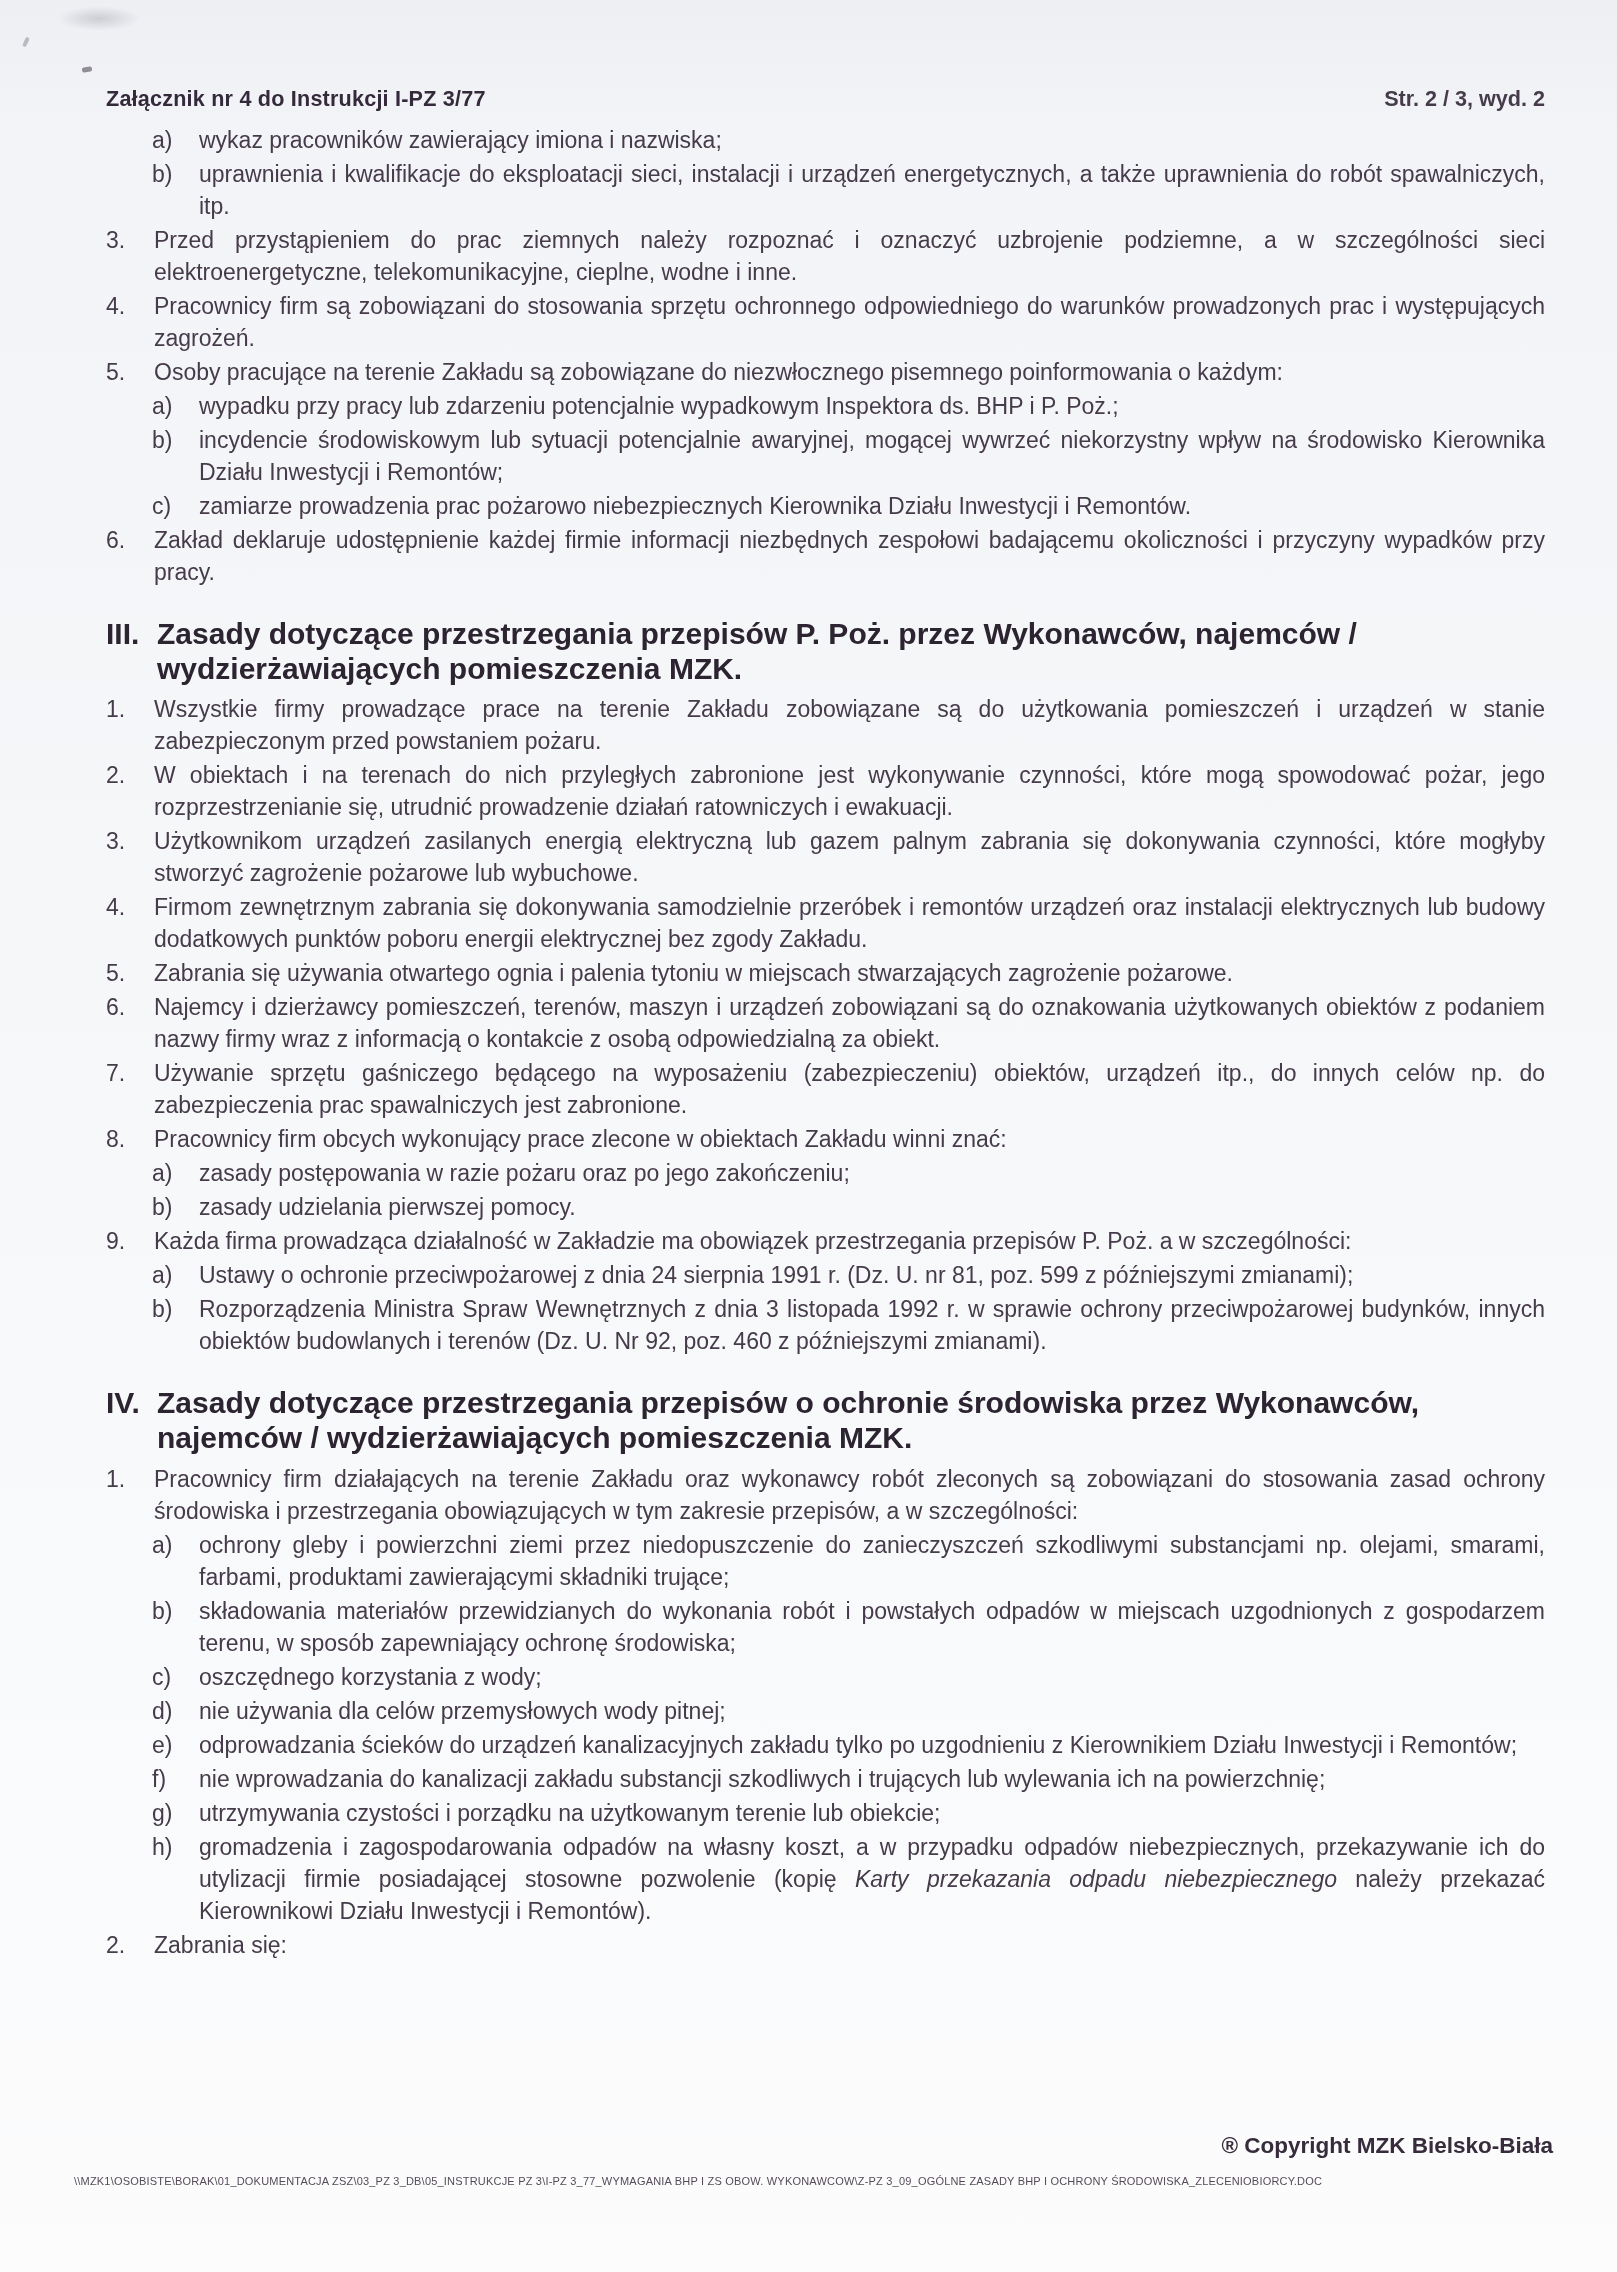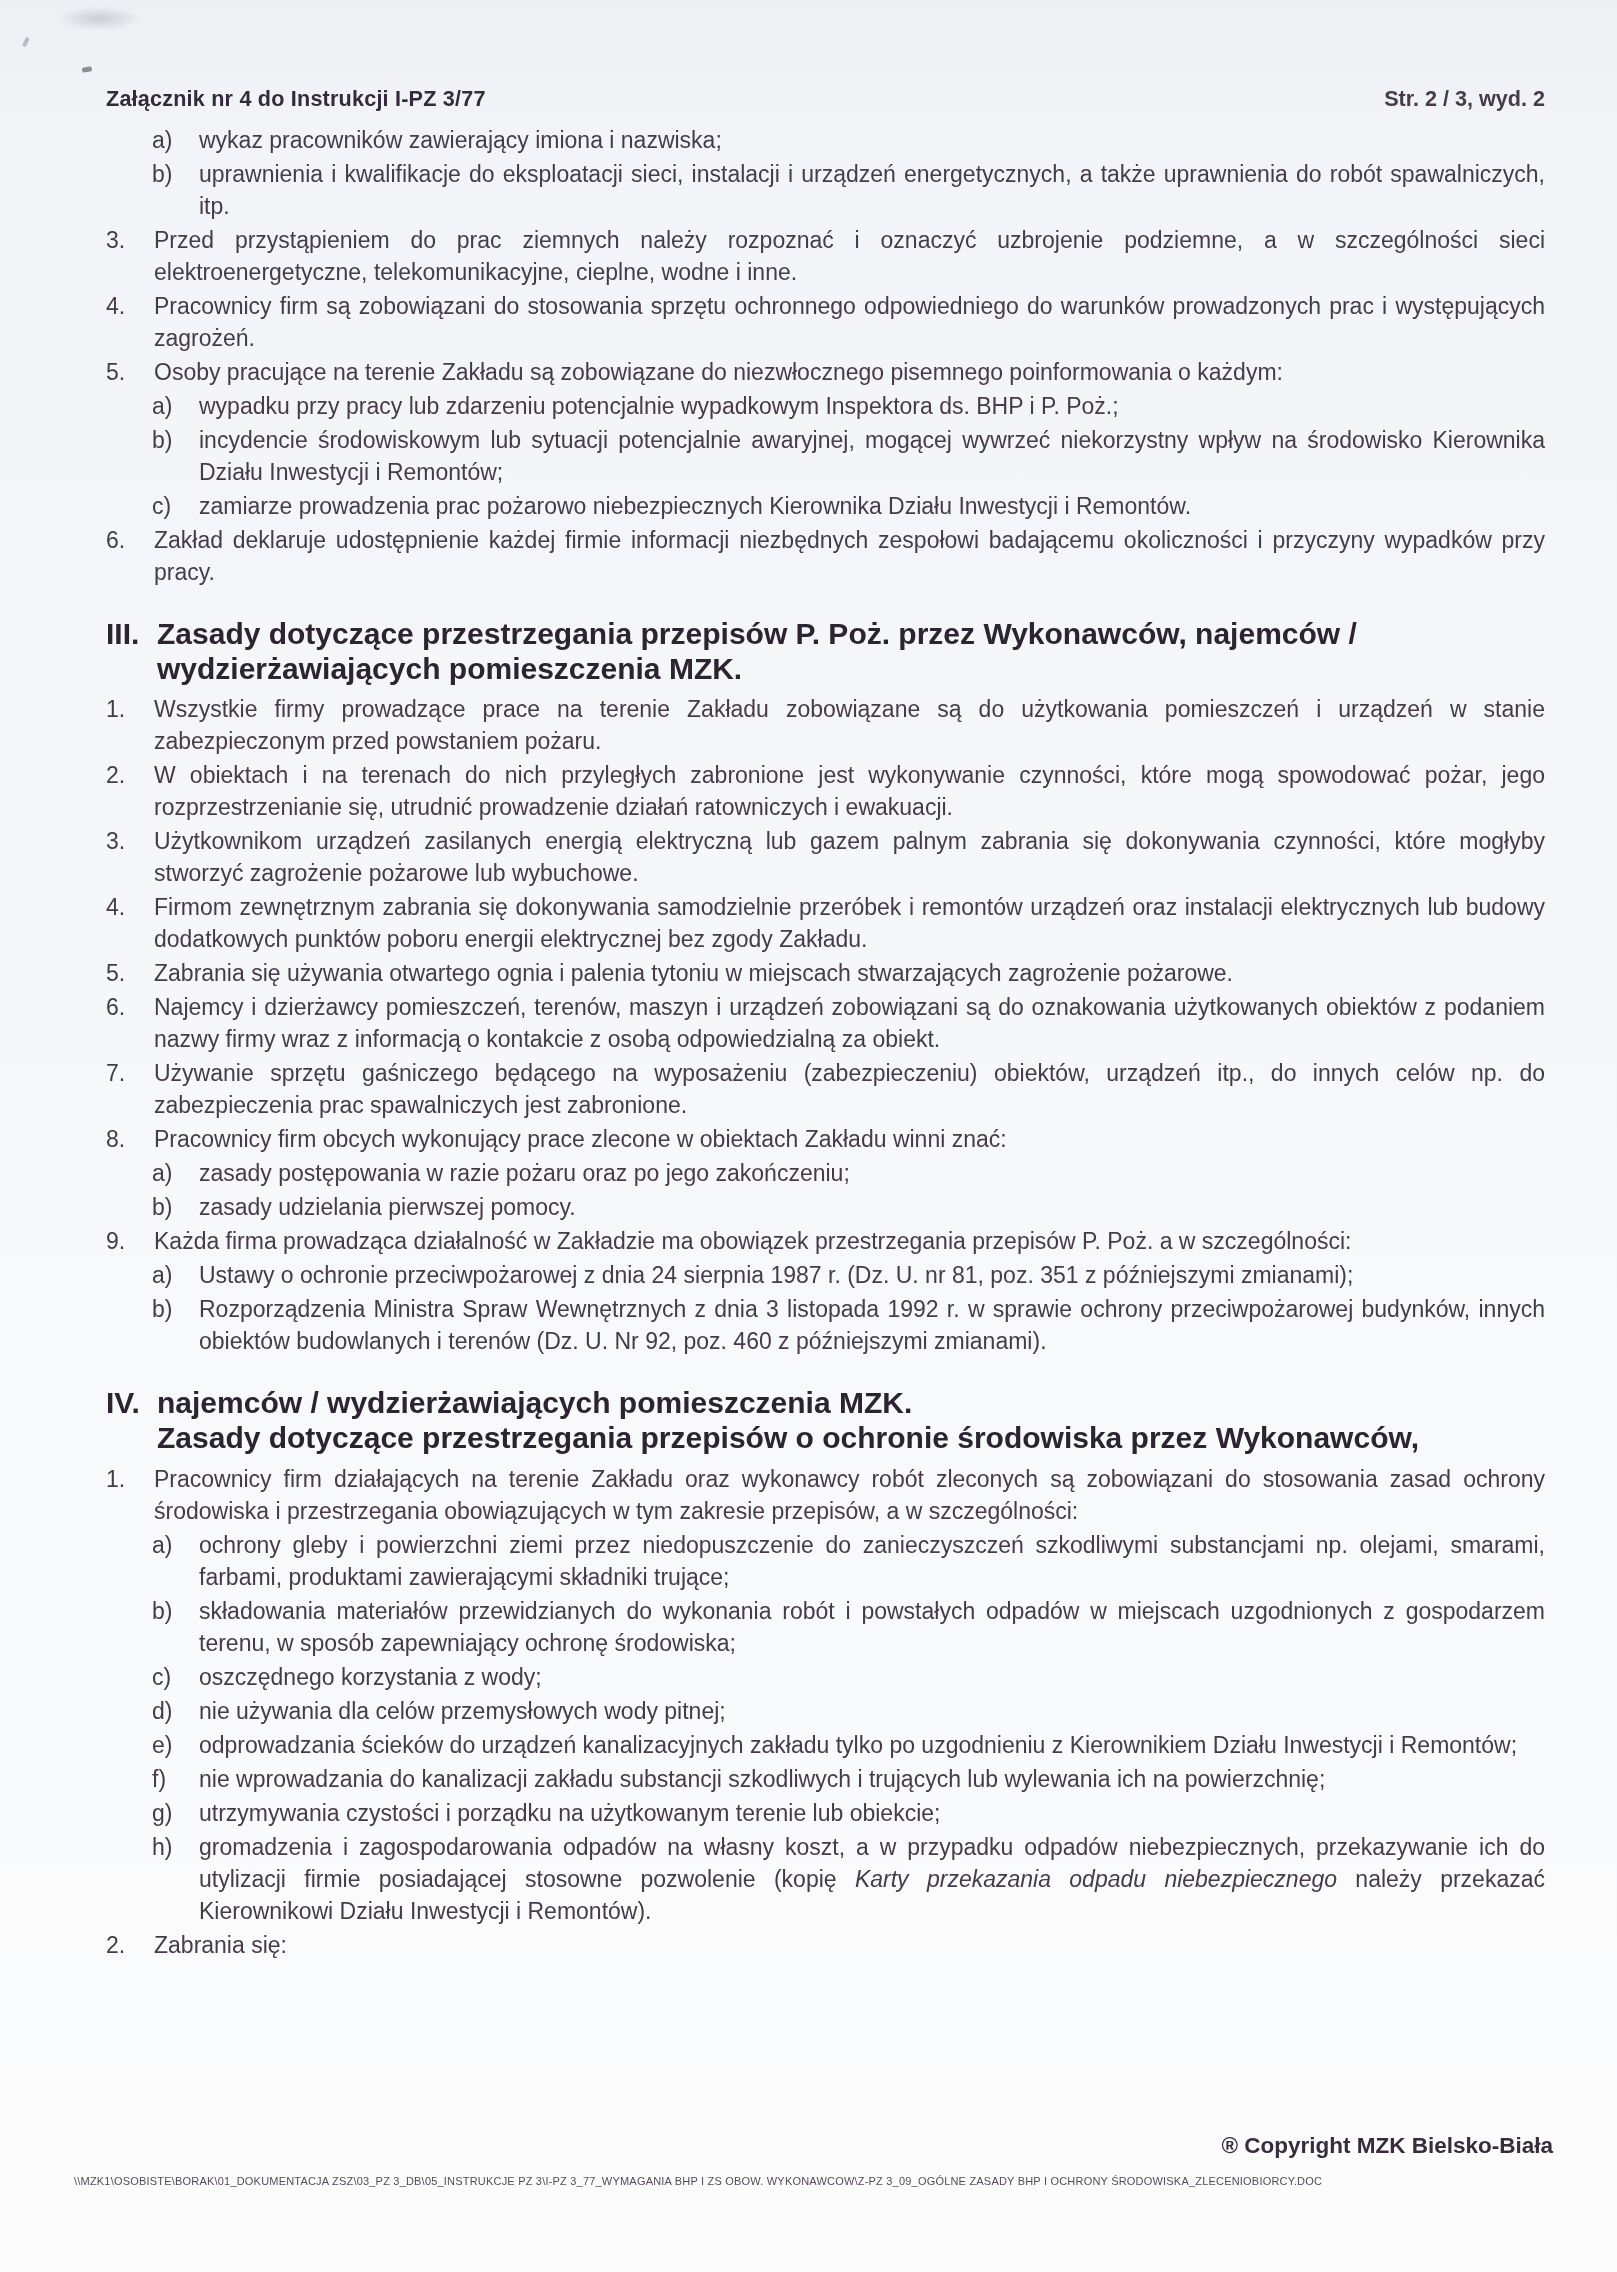--- a/index.html
+++ b/index.html
@@ -141,31 +141,31 @@
       <div class="row item lvl2">
         <span class="marker">b)</span>
         <div class="text">zasady udzielania pierwszej pomocy.</div>
       </div>
       <div class="row item lvl1">
         <span class="marker">9.</span>
         <div class="text">Każda firma prowadząca działalność w Zakładzie ma obowiązek przestrzegania przepisów P. Poż. a w szczególności:</div>
       </div>
       <div class="row item lvl2">
         <span class="marker">a)</span>
-        <div class="text">Ustawy o ochronie przeciwpożarowej z dnia 24 sierpnia 1987 r. (Dz. U. nr 81, poz. 351 z późniejszymi zmianami);</div>
+        <div class="text">Ustawy o ochronie przeciwpożarowej z dnia 24 sierpnia 1991 r. (Dz. U. nr 81, poz. 599 z późniejszymi zmianami);</div>
       </div>
       <div class="row item lvl2">
         <span class="marker">b)</span>
         <div class="text">Rozporządzenia Ministra Spraw Wewnętrznych z dnia 3 listopada 1992 r. w sprawie ochrony przeciwpożarowej budynków, innych obiektów budowlanych i terenów (Dz. U. Nr 92, poz. 460 z późniejszymi zmianami).</div>
       </div>
       <div class="row heading">
         <span class="marker">IV.</span>
         <div class="text">
+          <div>Zasady dotyczące przestrzegania przepisów o ochronie środowiska przez Wykonawców,</div>
           <div>najemców  / wydzierżawiających pomieszczenia MZK.</div>
-          <div>Zasady dotyczące przestrzegania przepisów o ochronie środowiska przez Wykonawców,</div>
         </div>
       </div>
       <div class="row item lvl1">
         <span class="marker">1.</span>
         <div class="text">Pracownicy firm działających na terenie Zakładu oraz wykonawcy robót zleconych są zobowiązani do stosowania zasad ochrony środowiska i przestrzegania obowiązujących w tym zakresie przepisów, a w szczególności:</div>
       </div>
       <div class="row item lvl2">
         <span class="marker">a)</span>
         <div class="text">ochrony gleby i powierzchni ziemi przez niedopuszczenie do zanieczyszczeń szkodliwymi substancjami np. olejami, smarami, farbami, produktami zawierającymi składniki trujące;</div>
       </div>

